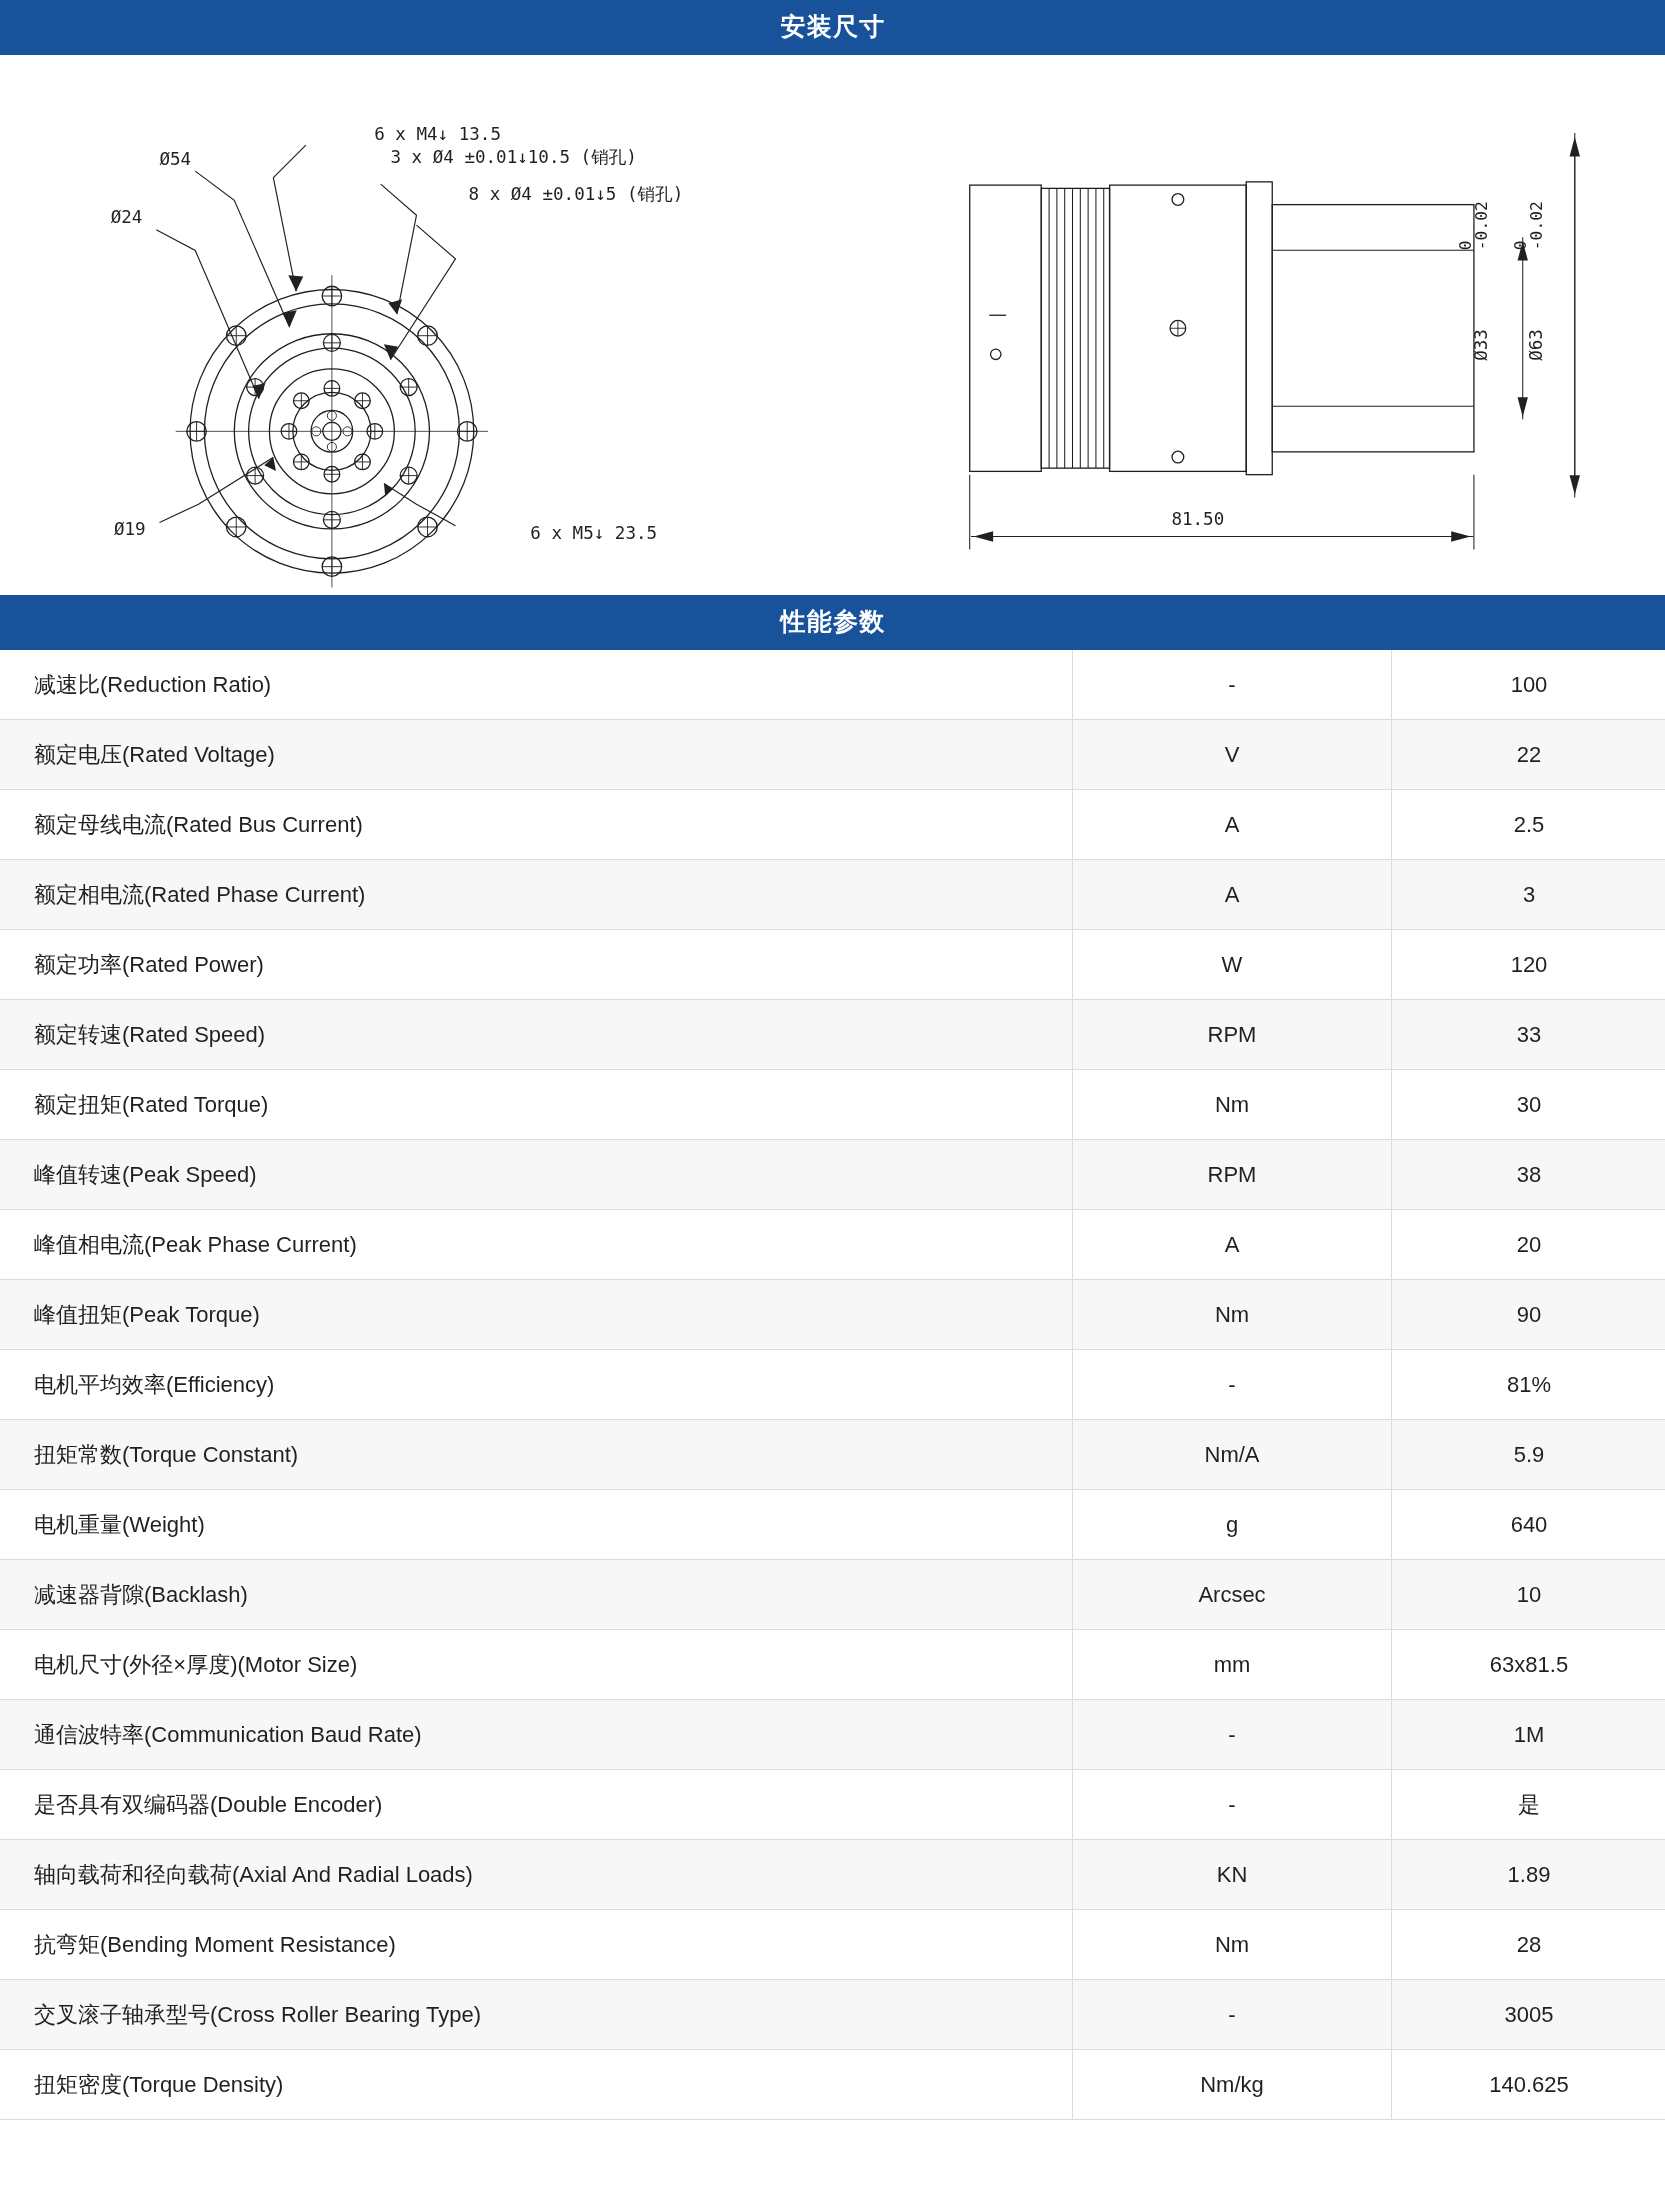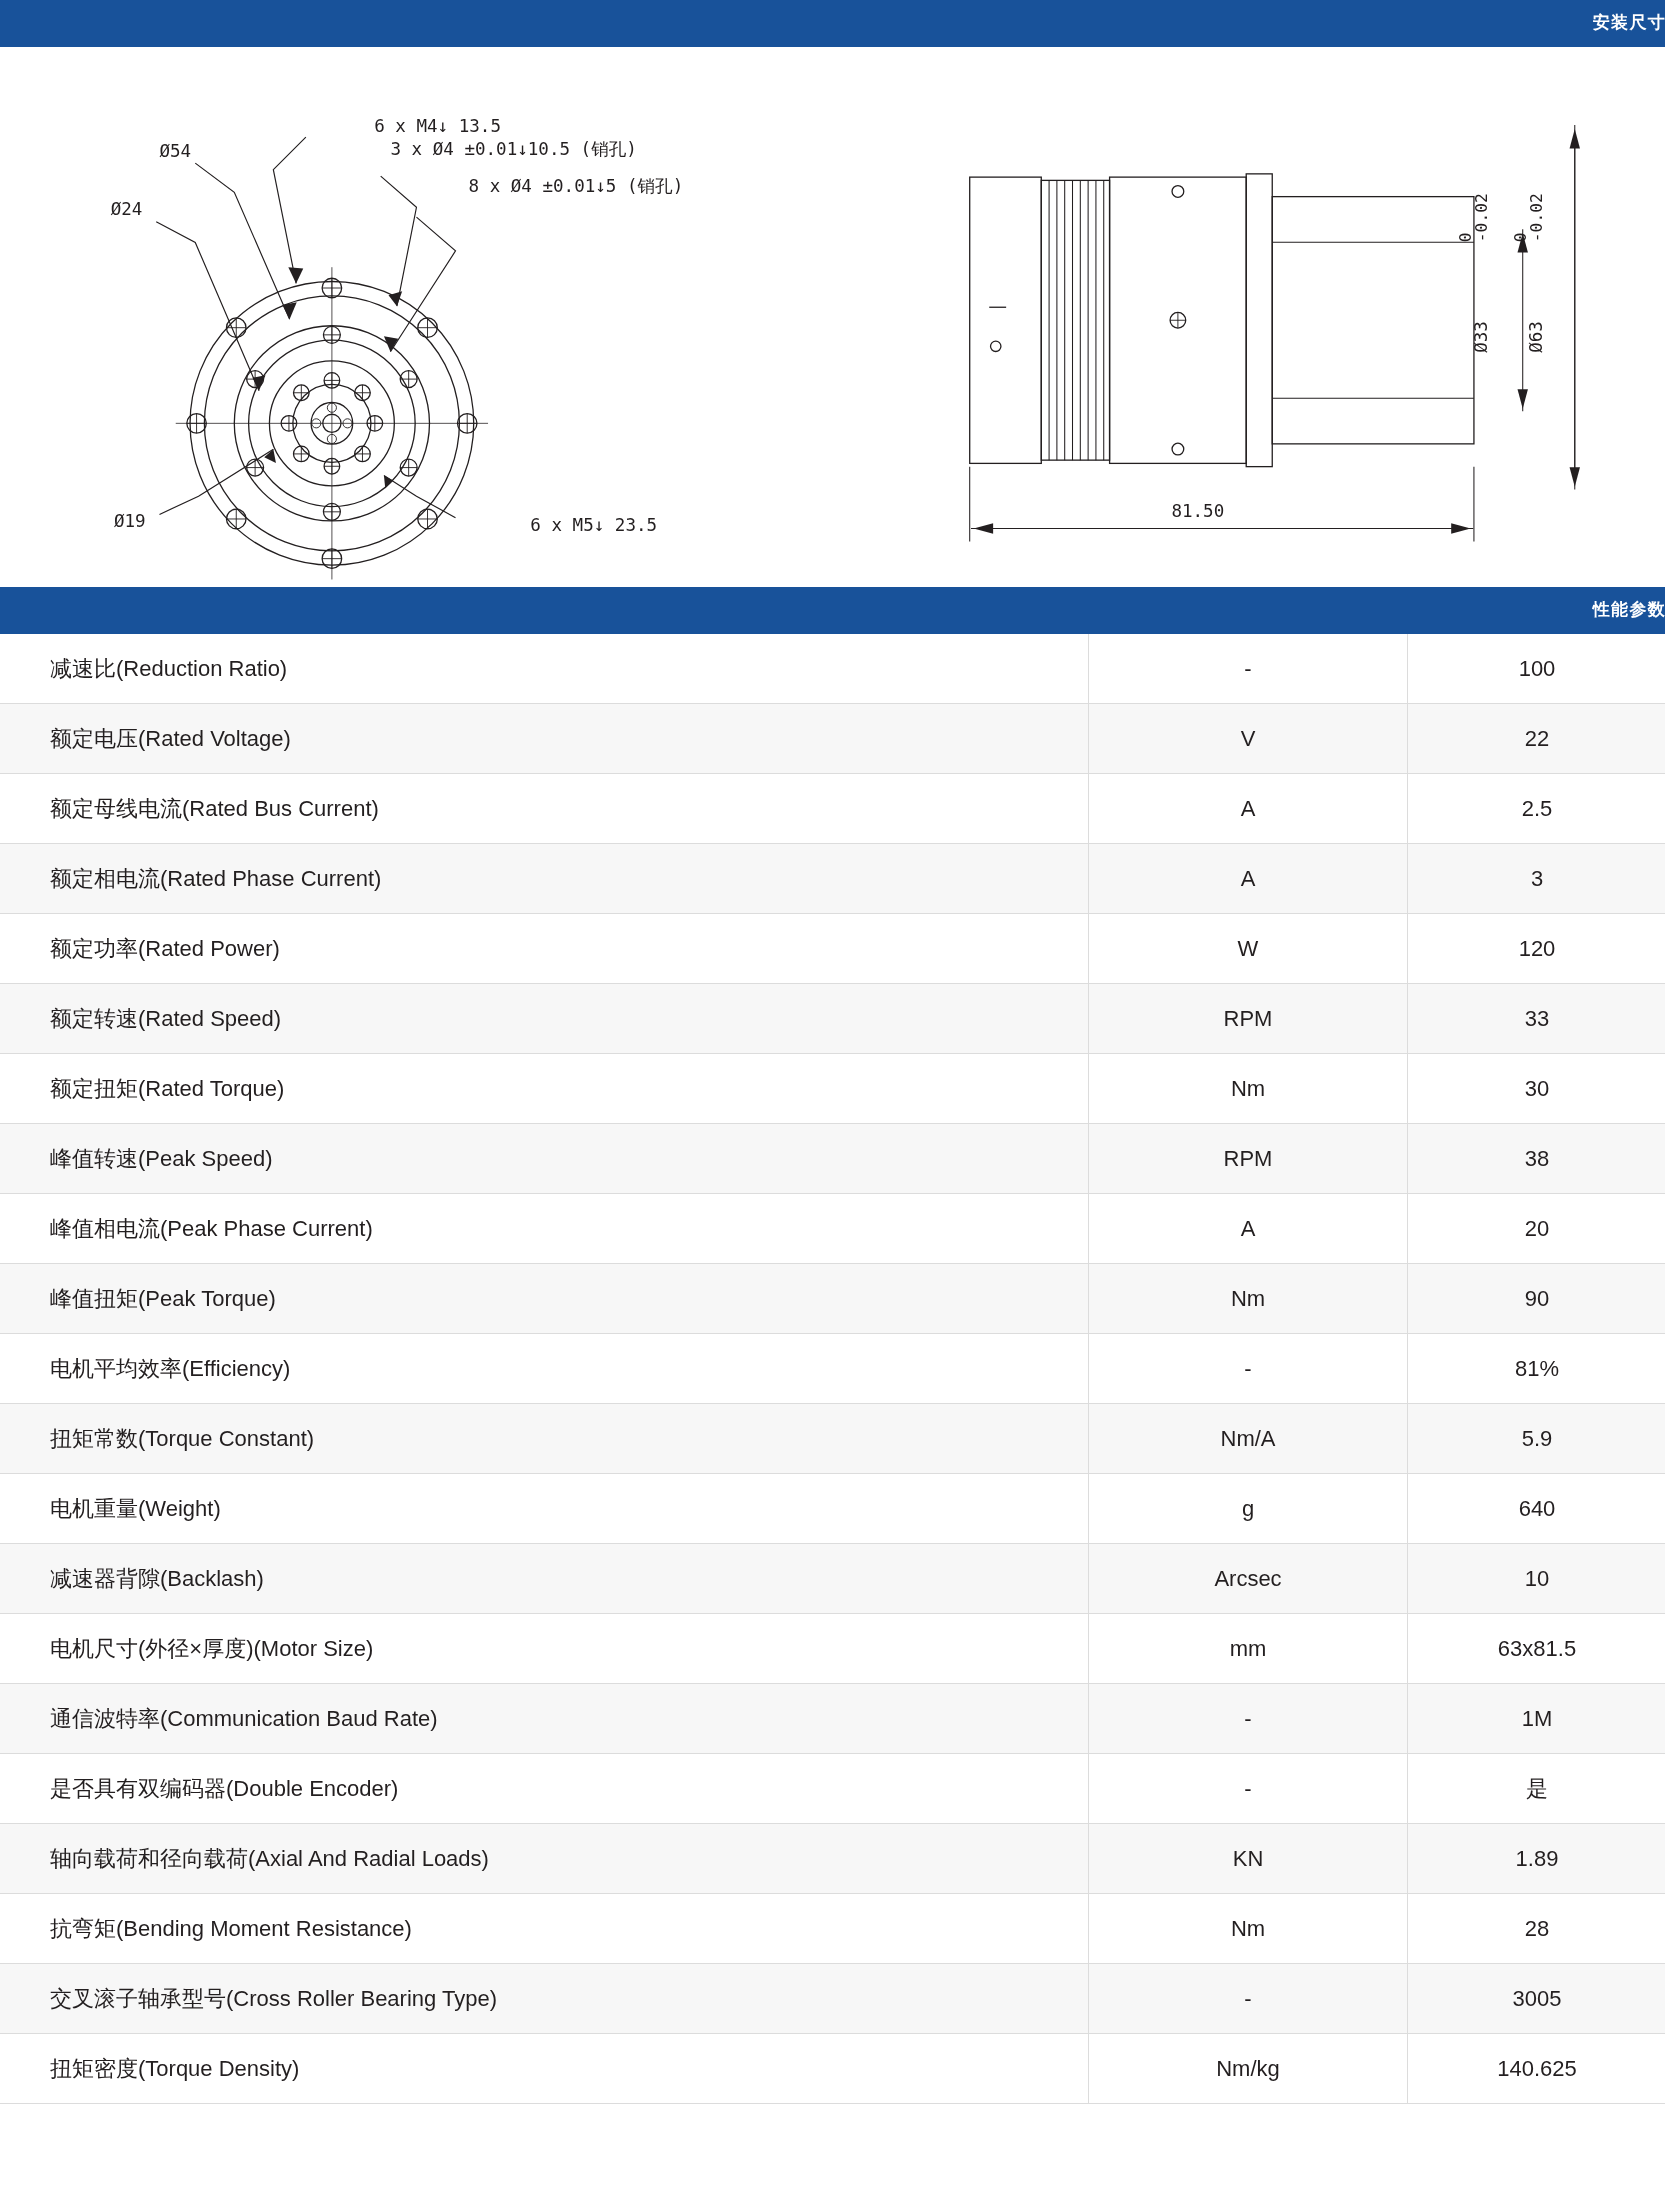--- a/index.html
+++ b/index.html
@@ -11,22 +11,22 @@
     width: 1666px;
     font-family: "Liberation Sans", "DejaVu Sans", sans-serif;
     color: #231f20;
     -webkit-font-smoothing: antialiased;
   }
 
   
   .section-bar {
     background: #18529a;
     color: #ffffff;
-    text-align: right;
-    font-size: 17px;
+    text-align: center;
+    font-size: 25px;
     font-weight: 700;
     letter-spacing: 1.3px;
     padding: 14.3px 0 15.6px 0;
     line-height: 1;
   }
 
   
   .drawings {
     position: relative;
     height: 540px;
@@ -65,21 +65,21 @@
     font-size: 22px;
     color: #231f20;
     vertical-align: middle;
     background: #ffffff;
   }
   table.spec tr:nth-child(even) td {
     background: #f7f7f7;
   }
   td.c-name {
     width: 1037px;
-    padding-left: 50px;
+    padding-left: 34px;
     text-align: left;
     border-right: 0.7px solid #dcdcdc;
     font-weight: 500;
   }
   td.c-unit {
     width: 316px;
     text-align: center;
     border-right: 0.7px solid #dcdcdc;
   }
   td.c-value {

